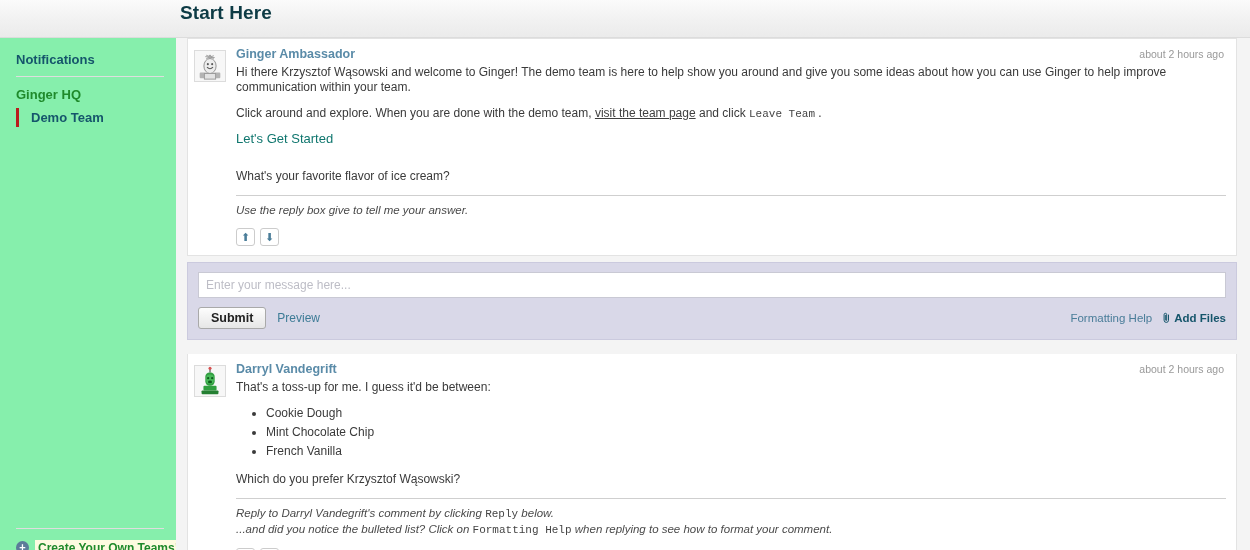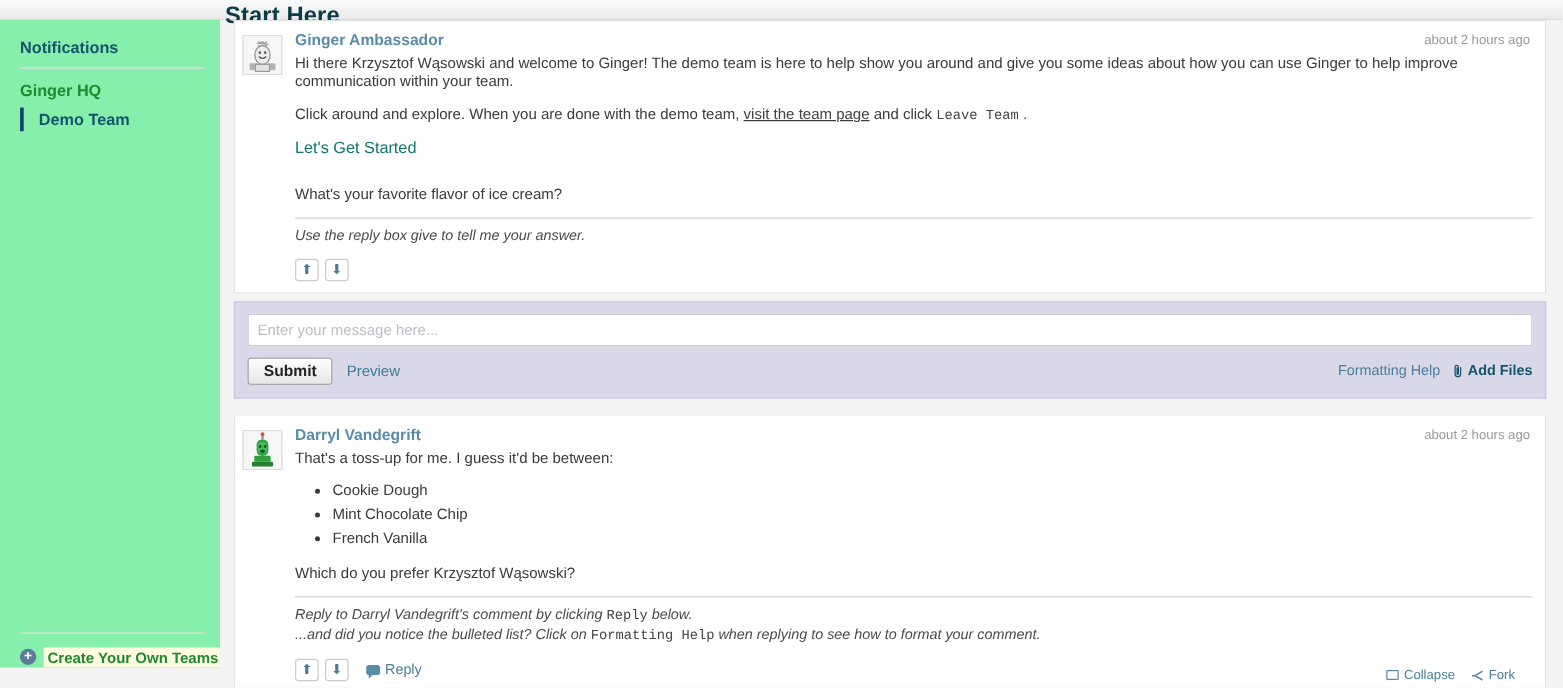--- a/index.html
+++ b/index.html
@@ -8,21 +8,21 @@
     width: 1250px; height: 550px;
     overflow: hidden;
     background: #f4f4f4;
     font-family: "Liberation Sans", sans-serif;
     font-size: 12px;
     color: #333;
   }
 
   
   .topbar {
-    height: 16px;
+    height: 38px;
     background: linear-gradient(to bottom, #fbfbfb 0%, #f1f1f1 55%, #ebebeb 100%);
     border-bottom: 1px solid #dcdcdc;
     position: relative;
   }
   .topbar-title {
     position: absolute;
     left: 180px;
     top: 2px;
     font-size: 19px;
     font-weight: bold;
@@ -65,21 +65,21 @@
     color: #1f8a2b;
     padding: 0 0 6px 16px;
     cursor: pointer;
   }
   .side-sub {
     font-size: 13px;
     font-weight: bold;
     color: #15556b;
     padding: 1px 0 1px 12px;
     margin-left: 16px;
-    border-left: 3px solid #0c4a6e;
+    border-left: 3px solid #b91c1c;
     cursor: pointer;
     line-height: 17px;
   }
   .side-footer {
     position: absolute;
     left: 0; right: 0;
     bottom: 0;
     padding-left: 16px;
   }
   .side-footer-divider {

